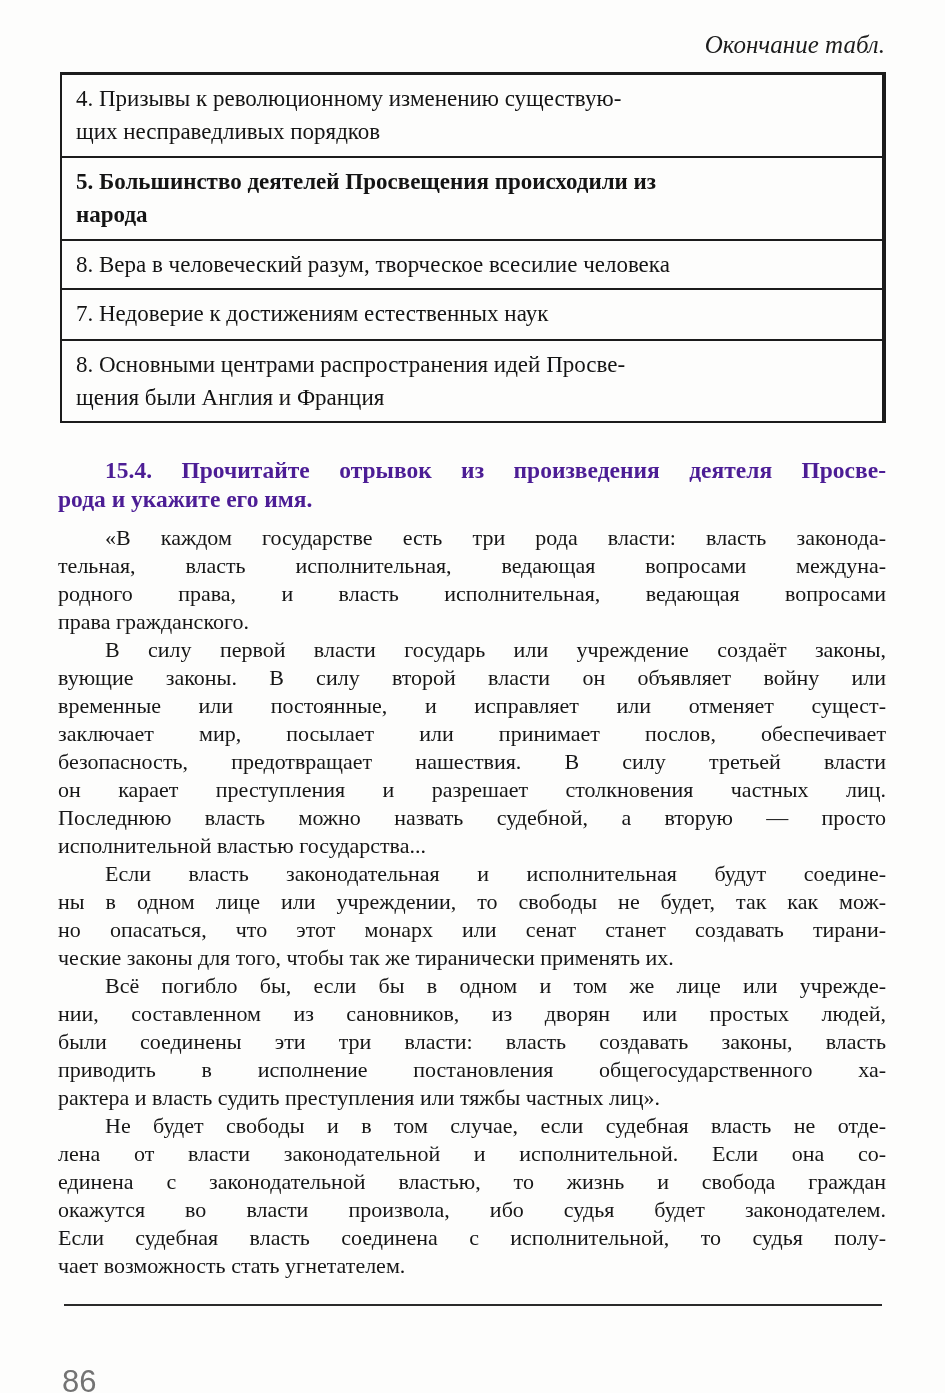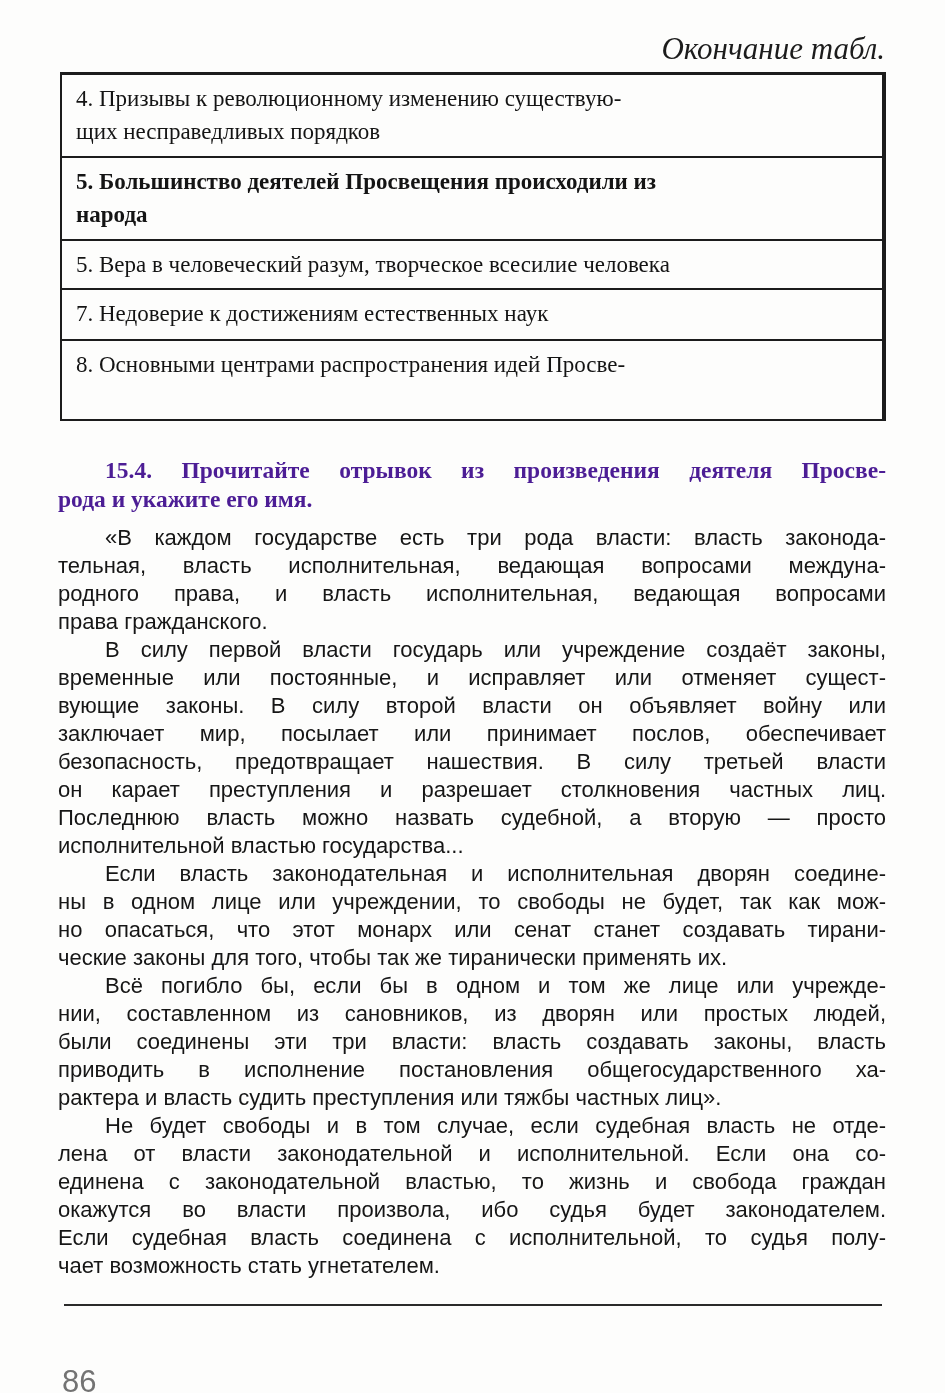--- a/index.html
+++ b/index.html
@@ -9,21 +9,21 @@
     position:relative;
     color:#151515;
     -webkit-font-smoothing:antialiased;
   }
   .page{position:absolute;inset:0;}
 
   
   .continuation{
     position:absolute;top:31px;right:60px;
     font-family:"Liberation Serif", serif;
-    font-style:italic;font-size:31px;color:#1c1c1c;
+    font-style:italic;font-size:25px;color:#1c1c1c;
   }
 
   
   .ttable{
     position:absolute;left:60px;top:72px;width:826px;
     border:2px solid #1c1c1c;border-top-width:3px;
     box-sizing:border-box;
     font-family:"Liberation Serif", serif;
     font-size:23px;line-height:33px;color:#141414;
   }
@@ -41,21 +41,21 @@
   
   .heading{
     position:absolute;left:58px;top:456px;width:828px;
     font-family:"Liberation Serif", serif;
     font-weight:bold;font-size:23.5px;line-height:29px;color:#4c1d95;
   }
 
   
   .quote{
     position:absolute;left:58px;top:524px;width:828px;
-    font-family:Liberation Sans, sans-serif;
+    font-family:Liberation Serif, serif;
     font-size:22px;line-height:28px;color:#161616;
   }
   .line{white-space:nowrap;}
   .jl{text-align:justify;text-align-last:justify;white-space:normal;}
   .para .first, .heading .first{padding-left:47px;}
 
   
   .footer-rule{
     position:absolute;left:64px;top:1304px;width:818px;height:0;
     border-top:2px solid #2a2a2a;
@@ -83,62 +83,63 @@
     </div>
     <div class="trow r5">
       <div class="tcell-left">
           <div class="line first">5. Большинство деятелей Просвещения происходили из</div>
           <div class="line">народа</div>
         </div>
       <div class="tcell-right"></div>
     </div>
     <div class="trow r6">
       <div class="tcell-left">
-          <div class="line first">5. Вера в человеческий разум, творческое всесилие человека</div>
+          <div class="line first">8. Вера в человеческий разум, творческое всесилие человека</div>
         </div>
       <div class="tcell-right"></div>
     </div>
     <div class="trow r7">
       <div class="tcell-left">
           <div class="line first">7. Недоверие к достижениям естественных наук</div>
         </div>
       <div class="tcell-right"></div>
     </div>
     <div class="trow r8">
       <div class="tcell-left">
           <div class="line first">8. Основными центрами распространения идей Просве-</div>
+          <div class="line">щения были Англия и Франция</div>
         </div>
       <div class="tcell-right"></div>
     </div>
   </div>
 
   <div class="heading">
       <div class="line first jl">15.4. Прочитайте отрывок из произведения деятеля Просве-</div>
       <div class="line">рода и укажите его имя.</div>
     </div>
 
   <div class="quote">
     <div class="para">
         <div class="line first jl">«В каждом государстве есть три рода власти: власть законода-</div>
         <div class="line jl">тельная, власть исполнительная, ведающая вопросами междуна-</div>
         <div class="line jl">родного права, и власть исполнительная, ведающая вопросами</div>
         <div class="line">права гражданского.</div>
       </div>
     <div class="para">
         <div class="line first jl">В силу первой власти государь или учреждение создаёт законы,</div>
+        <div class="line jl">вующие законы. В силу второй власти он объявляет войну или</div>
         <div class="line jl">временные или постоянные, и исправляет или отменяет сущест-</div>
-        <div class="line jl">вующие законы. В силу второй власти он объявляет войну или</div>
         <div class="line jl">заключает мир, посылает или принимает послов, обеспечивает</div>
         <div class="line jl">безопасность, предотвращает нашествия. В силу третьей власти</div>
         <div class="line jl">он карает преступления и разрешает столкновения частных лиц.</div>
         <div class="line jl">Последнюю власть можно назвать судебной, а вторую — просто</div>
         <div class="line">исполнительной властью государства...</div>
       </div>
     <div class="para">
-        <div class="line first jl">Если власть законодательная и исполнительная дворян соедине-</div>
+        <div class="line first jl">Если власть законодательная и исполнительная будут соедине-</div>
         <div class="line jl">ны в одном лице или учреждении, то свободы не будет, так как мож-</div>
         <div class="line jl">но опасаться, что этот монарх или сенат станет создавать тирани-</div>
         <div class="line">ческие законы для того, чтобы так же тиранически применять их.</div>
       </div>
     <div class="para">
         <div class="line first jl">Всё погибло бы, если бы в одном и том же лице или учрежде-</div>
         <div class="line jl">нии, составленном из сановников, из дворян или простых людей,</div>
         <div class="line jl">были соединены эти три власти: власть создавать законы, власть</div>
         <div class="line jl">приводить в исполнение постановления общегосударственного ха-</div>
         <div class="line">рактера и власть судить преступления или тяжбы частных лиц».</div>

